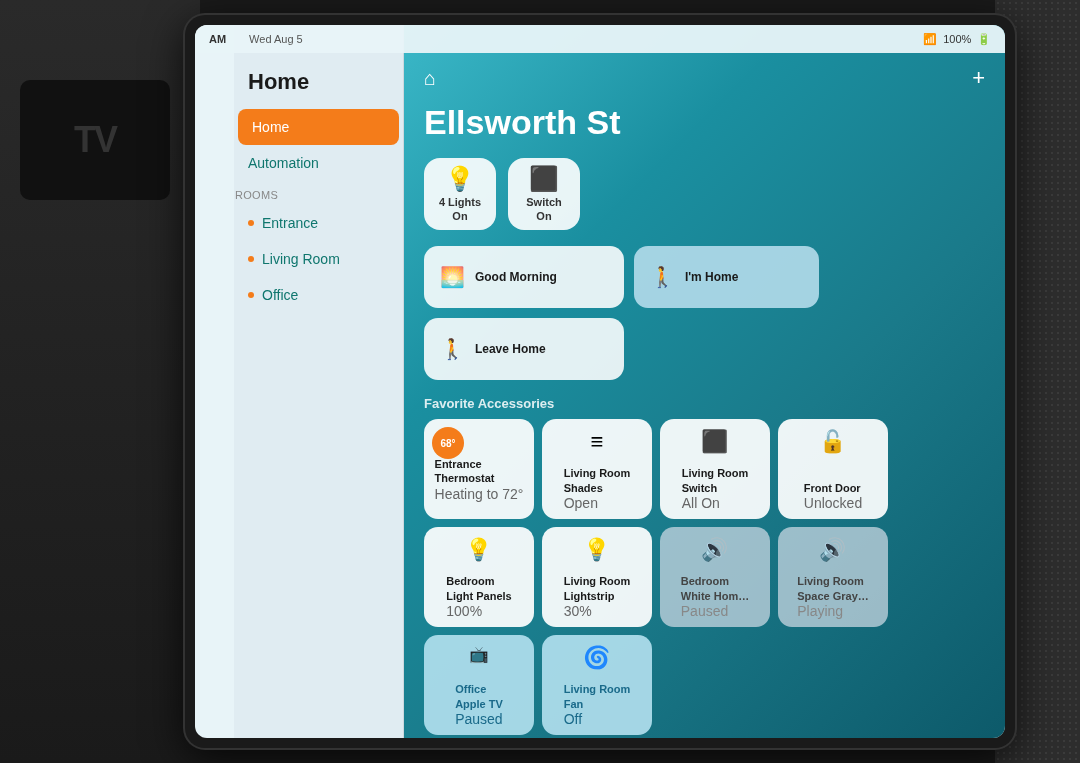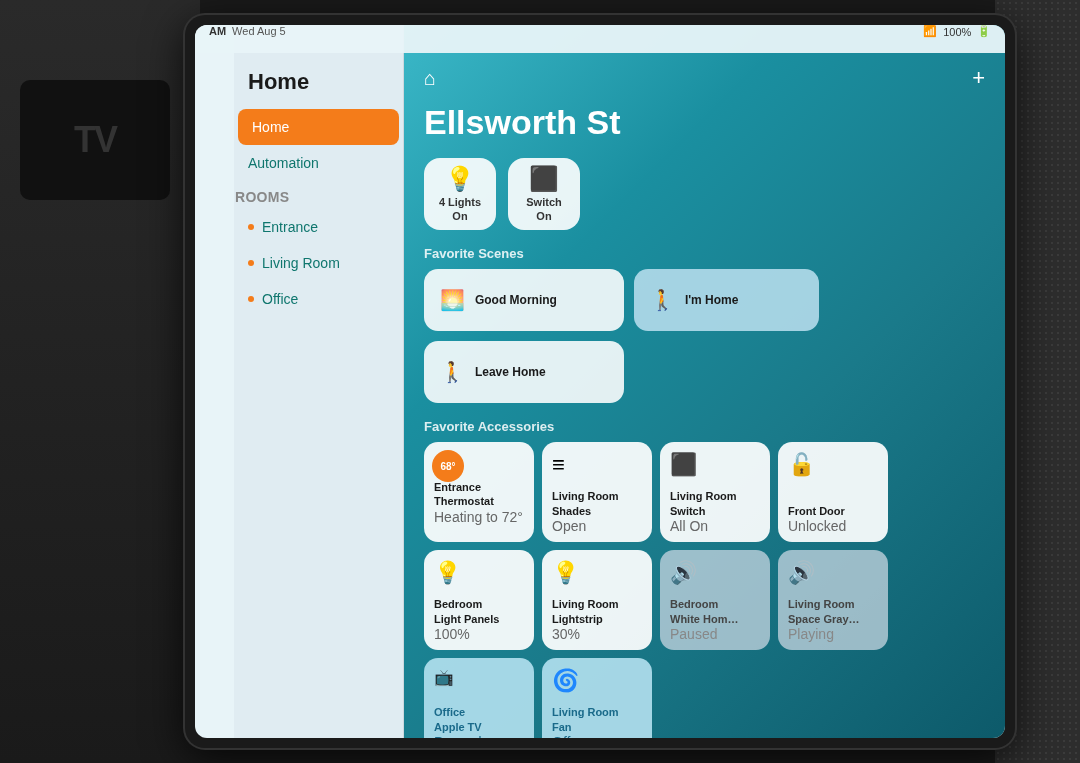--- a/index.html
+++ b/index.html
@@ -41,29 +41,29 @@
       display: flex;
     }
 
     
     .ipad-status-bar {
       position: absolute;
       top: 0; left: 0; right: 0;
       height: 28px;
       background: rgba(232,244,248,0.95);
       display: flex;
-      align-items: flex-start;
+      align-items: center;
       padding: 0 14px;
       z-index: 10;
       font-size: 11px;
       font-weight: 500;
       color: #333;
     }
     .status-time { font-weight: 600; }
-    .status-date { margin-left: 6px; color: #555; }
+    .status-date { margin-left: 23px; color: #555; }
     .status-right {
       margin-left: auto;
       display: flex;
       align-items: center;
       gap: 6px;
     }
 
     
     .sidebar {
       width: 170px;
@@ -73,22 +73,22 @@
       border-right: 1px solid #cdd8de;
       margin-left: 39px;
     }
     .sidebar-title {
       font-size: 22px;
       font-weight: 700;
       color: #1a1a1a;
       padding: 8px 14px 14px;
     }
     .sidebar-section-title {
-      font-size: 14px;
-      font-weight: 700;
+      font-size: 11px;
+      font-weight: 400;
       color: #888;
       padding: 8px 1px 4px;
       text-transform: uppercase;
       letter-spacing: 0.3px;
     }
     .sidebar-item {
       padding: 10px 14px;
       font-size: 14px;
       font-weight: 500;
       color: #0f766e;
@@ -220,20 +220,21 @@
       width: 110px;
       height: 100px;
       background: rgba(255,255,255,0.92);
       border-radius: 14px;
       padding: 10px 10px 8px;
       display: flex;
       flex-direction: column;
       justify-content: space-between;
       cursor: pointer;
       position: relative;
+      align-items: center;
     }
     .acc-tile.active-blue {
       background: rgba(180,225,240,0.9);
     }
     .acc-tile.dimmed {
       background: rgba(200,215,225,0.75);
     }
     .acc-icon { font-size: 22px; }
     .acc-name {
       font-size: 11px;
@@ -354,21 +355,20 @@
         <div class="quick-tile">
           <span class="quick-tile-icon">💡</span>
           <span class="quick-tile-label">4 Lights<br>On</span>
         </div>
         <div class="quick-tile">
           <span class="quick-tile-icon">⬛</span>
           <span class="quick-tile-label">Switch<br>On</span>
         </div>
       </div>
 
-      <div class="section-title">Favorite Scenes</div>
       <div class="scenes-grid">
         <div class="scene-tile scene-wide">
           <span class="scene-tile-icon">🌅</span>
           <span class="scene-tile-label">Good Morning</span>
         </div>
         <div class="scene-tile scene-medium active">
           <span class="scene-tile-icon">🚶</span>
           <span class="scene-tile-label">I'm Home</span>
         </div>
         <div class="scene-tile scene-wide">

